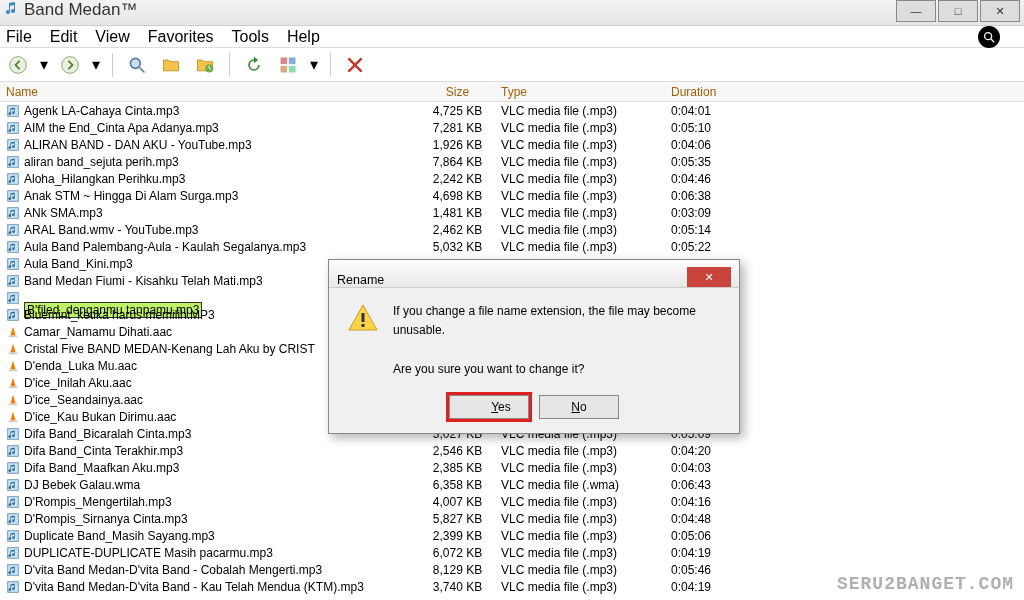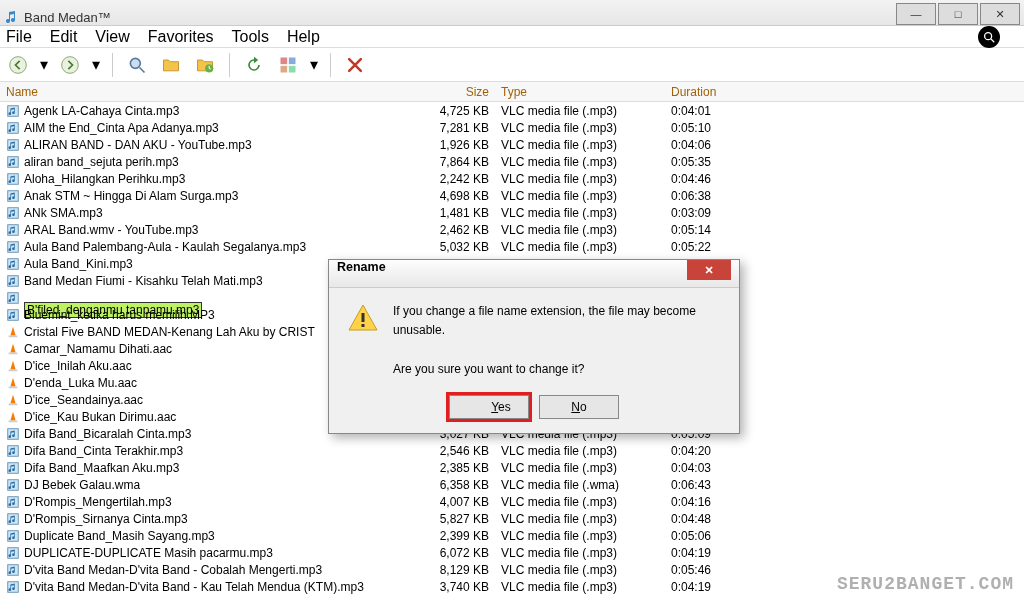--- a/index.html
+++ b/index.html
@@ -1,19 +1,19 @@
 <!DOCTYPE html>
 <html><head>
 <meta charset="utf-8">
 <style>
   * { box-sizing: border-box; margin: 0; padding: 0; font-family: "Segoe UI", Tahoma, sans-serif; }
   body { width: 1024px; height: 600px; overflow: hidden; background: #fff; position: relative; }
 
   
-  .titlebar { height: 26px; background: linear-gradient(#f3f3f3,#e6e6e6); border-bottom: 1px solid #ccc; display: flex; align-items: flex-end; padding: 0 4px; font-size: 13px; }
+  .titlebar { height: 26px; background: linear-gradient(#f3f3f3,#e6e6e6); border-bottom: 1px solid #ccc; display: flex; align-items: flex-start; padding: 0 4px; font-size: 17px; }
   .titlebar .icon { width: 16px; height: 16px; margin-right: 4px; display:flex;align-items:center;justify-content:center; }
   .titlebar .title { flex:1; color:#333; }
   .winbtns { display:flex; }
   .winbtn { width: 40px; height: 22px; border:1px solid #888; background:#ddd; margin-left:2px; display:flex; align-items:center; justify-content:center; font-size:11px; color:#333;}
   .winbtn.minus::after{content:"—";}
   .winbtn.max::after{content:"□";}
   .winbtn.close::after{content:"✕";}
 
   
   .menubar { height: 22px; display:flex; align-items:center; padding: 0 6px; font-size:16px; border-bottom:1px solid #ddd; }
@@ -23,34 +23,34 @@
   
   .toolbar { height: 34px; display:flex; align-items:center; padding:0 6px; gap:10px; border-bottom:1px solid #ddd; }
   .tbtn { width:24px; height:24px; display:flex;align-items:center;justify-content:center;font-size:14px;color:#555; }
   .tbtn.sep { border-left:1px solid #ccc; width:1px; height:24px; padding:0; margin:0 2px;}
   .tbtn svg { width:20px;height:20px; }
 
   
   .listheader { display:flex; font-size:12px; color:#a16207; background:#f7f7f7; border-bottom:1px solid #ddd; height:20px; align-items:center; }
   .listheader div, .row div { padding: 0 6px; white-space:nowrap; overflow:hidden; text-overflow:ellipsis; }
   .col-name { width: 420px; }
-  .col-size { width: 75px; text-align:right; }
+  .col-size { width: 75px; text-align:center; }
   .col-type { width: 170px; }
   .col-dur  { width: 120px; }
   .listbody { height: calc(600px - 26px - 22px - 34px - 20px); overflow-y:scroll; font-size:12px; }
   .row { display:flex; height:17px; align-items:center; }
   .row .col-name { display:flex; align-items:center; gap:4px; }
   .ficon { width:14px;height:14px; display:inline-flex;align-items:center;justify-content:center; flex-shrink:0;}
   .ficon.vlc { color:#f57c00; }
   .ficon.media { color:#2a7ab0; }
   .editing { border:1px solid #333; padding:0 2px; background:#bef264;margin-top:24px; }
 
   
   .dialog { position:absolute; left:328px; top:259px; width:412px; background:#f0f0f0; border:1px solid #888; box-shadow: 4px 4px 10px rgba(0,0,0,0.3); font-size:12px; }
-  .dialog .dtitle { height:28px; background:linear-gradient(#fdfdfd,#e8e8e8); display:flex; align-items:flex-start; padding:0 8px; font-size:12.5px; border-bottom:1px solid #ccc;font-weight:bold; }
+  .dialog .dtitle { height:28px; background:linear-gradient(#fdfdfd,#e8e8e8); display:flex; align-items:flex-end; padding:0 8px; font-size:12.5px; border-bottom:1px solid #ccc; }
   .dialog .dtitle .dclose { margin-left:auto; width:44px;height:20px;background:#c8443a;color:#fff;display:flex;align-items:center;justify-content:center;font-size:11px; }
   .dialog .dbody { padding: 14px 18px 10px 18px; display:flex; gap:14px; }
   .dialog .dwarn { width:32px;height:32px; }
   .dialog .dtext { flex:1; line-height:1.6; }
   .dialog .dbtns { display:flex; gap:10px; justify-content:center; padding: 6px 0 14px 0; }
   .dialog .dbtn { width:80px; height:24px; border:1px solid #888; background:#e6e6e6; display:flex;align-items:center;justify-content:center; }
   .dialog .dbtn u { text-decoration: underline; }
   .hlred { outline:3px solid #e02020;padding-left:24px; }
 
   .watermark { position:absolute; right:10px; bottom:6px; font-size:18px; font-weight:bold; color:#b0b0b0; letter-spacing:1px; font-family: Liberation Mono, monospace;}
@@ -336,63 +336,63 @@
       <div class="col-dur"></div>
     </div>
     <div class="row">
       <div class="col-name">
         <span class="ficon vlc">
           <svg viewBox="0 0 16 16">
             <path d="M8 2l3 10H5z" fill="#f57c00"></path>
             <rect x="3" y="12" width="10" height="2" fill="#ccc"></rect>
           </svg>
         </span>
-        <span>Cristal Five BAND MEDAN-Kenang Lah Aku by CRIST</span>
+        <span>Camar_Namamu Dihati.aac</span>
       </div>
       <div class="col-size"></div>
       <div class="col-type"></div>
       <div class="col-dur"></div>
     </div>
     <div class="row">
       <div class="col-name">
         <span class="ficon vlc">
           <svg viewBox="0 0 16 16">
             <path d="M8 2l3 10H5z" fill="#f57c00"></path>
             <rect x="3" y="12" width="10" height="2" fill="#ccc"></rect>
           </svg>
         </span>
-        <span>Camar_Namamu Dihati.aac</span>
+        <span>Cristal Five BAND MEDAN-Kenang Lah Aku by CRIST</span>
       </div>
       <div class="col-size"></div>
       <div class="col-type"></div>
       <div class="col-dur"></div>
     </div>
     <div class="row">
       <div class="col-name">
         <span class="ficon vlc">
           <svg viewBox="0 0 16 16">
             <path d="M8 2l3 10H5z" fill="#f57c00"></path>
             <rect x="3" y="12" width="10" height="2" fill="#ccc"></rect>
           </svg>
         </span>
-        <span>D'ice_Inilah Aku.aac</span>
+        <span>D'enda_Luka Mu.aac</span>
       </div>
       <div class="col-size"></div>
       <div class="col-type"></div>
       <div class="col-dur"></div>
     </div>
     <div class="row">
       <div class="col-name">
         <span class="ficon vlc">
           <svg viewBox="0 0 16 16">
             <path d="M8 2l3 10H5z" fill="#f57c00"></path>
             <rect x="3" y="12" width="10" height="2" fill="#ccc"></rect>
           </svg>
         </span>
-        <span>D'enda_Luka Mu.aac</span>
+        <span>D'ice_Inilah Aku.aac</span>
       </div>
       <div class="col-size"></div>
       <div class="col-type"></div>
       <div class="col-dur"></div>
     </div>
     <div class="row">
       <div class="col-name">
         <span class="ficon vlc">
           <svg viewBox="0 0 16 16">
             <path d="M8 2l3 10H5z" fill="#f57c00"></path>

